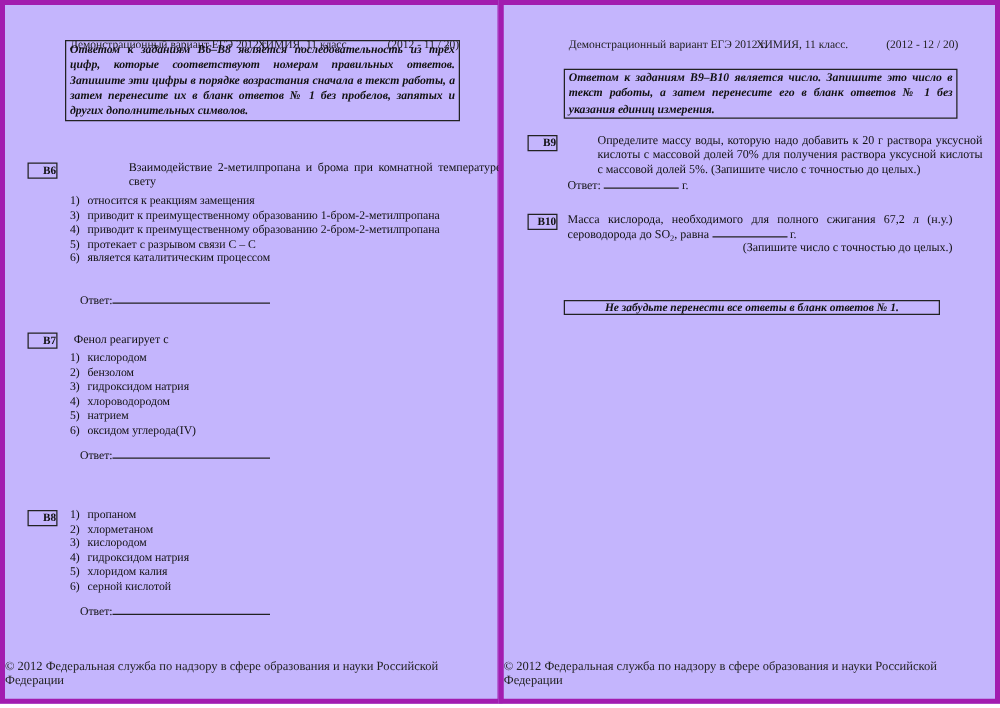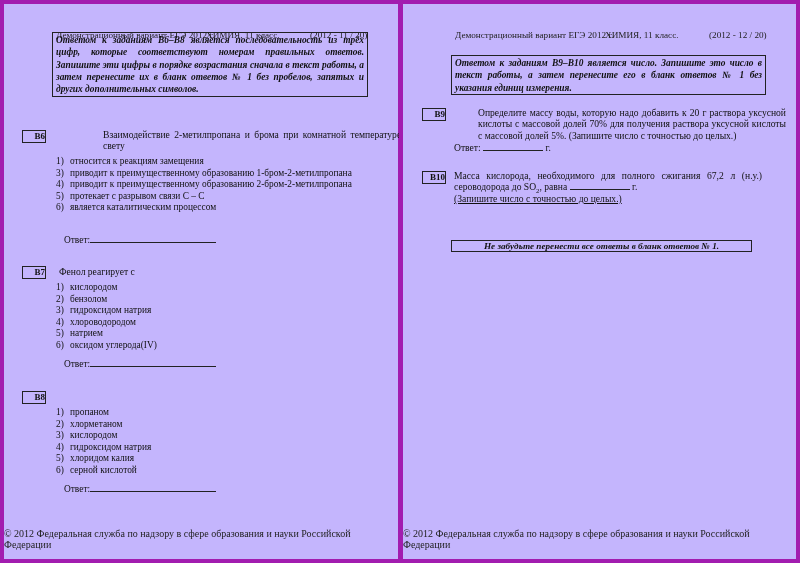--- a/index.html
+++ b/index.html
@@ -82,21 +82,21 @@
     <li><span class="n">2)</span><span>бензолом</span></li>
     <li><span class="n">3)</span><span>гидроксидом натрия</span></li>
     <li><span class="n">4)</span><span>хлороводородом</span></li>
     <li><span class="n">5)</span><span>натрием</span></li>
     <li><span class="n">6)</span><span>оксидом углерода(IV)</span></li>
   </ul>
   <div class="answer" style="top:353px;">
     <span>Ответ:</span><span class="line"></span>
   </div>
 
-  <div class="qnum" style="left:18px;top:387px;">B8</div>
+  <div class="qnum" style="left:18px;top:404px;">B8</div>
   <ul class="opts" style="top:403px;">
     <li><span class="n">1)</span><span>пропаном</span></li>
     <li><span class="n">2)</span><span>хлорметаном</span></li>
     <li><span class="n">3)</span><span>кислородом</span></li>
     <li><span class="n">4)</span><span>гидроксидом натрия</span></li>
     <li><span class="n">5)</span><span>хлоридом калия</span></li>
     <li><span class="n">6)</span><span>серной кислотой</span></li>
   </ul>
   <div class="answer" style="top:478px;">
     <span>Ответ:</span><span class="line"></span>
@@ -121,18 +121,18 @@
     <span class="inline-blank"></span>
     <span>г.</span>
   </div>
 
   <div class="qnum" style="left:19px;top:167px;">B10</div>
   <div class="qtext" style="left:51px;top:166px;width:308px;">
     <span>Масса кислорода, необходимого для полного сжигания 67,2 л (н.у.) сероводорода до SO</span><sub>2</sub><span>, равна</span>
     <span class="inline-blank"></span>
     <span>г.</span>
   </div>
-  <div class="qtext" style="left:51px;top:189px;width:308px;text-align:left;text-decoration:underline;">(Запишите число с точностью до целых.)</div>
+  <div class="qtext" style="left:51px;top:189px;width:308px;text-align:right;">(Запишите число с точностью до целых.)</div>
 
   <div class="reminder">Не забудьте перенести все ответы в бланк ответов № 1.</div>
 
   <div class="footer">© 2012 Федеральная служба по надзору в сфере образования и науки Российской Федерации</div>
 </div>
 
 </body></html>

